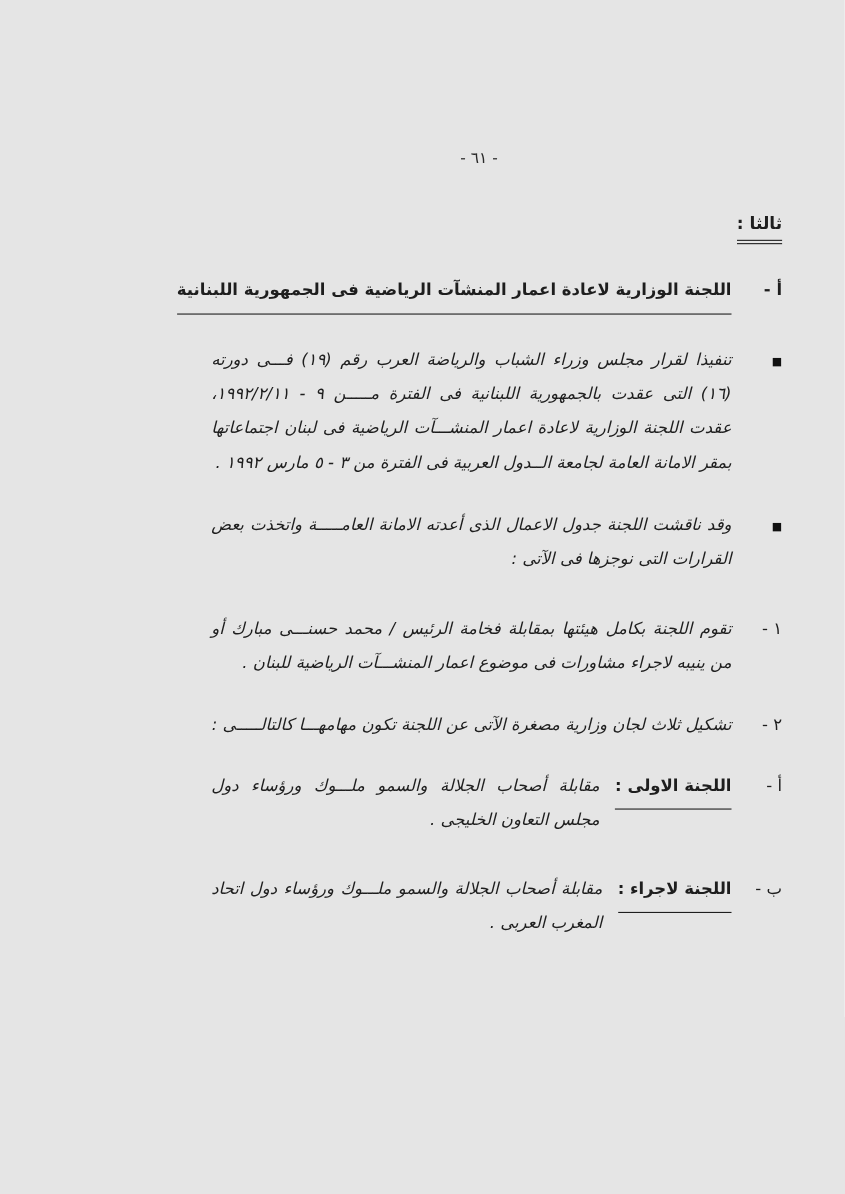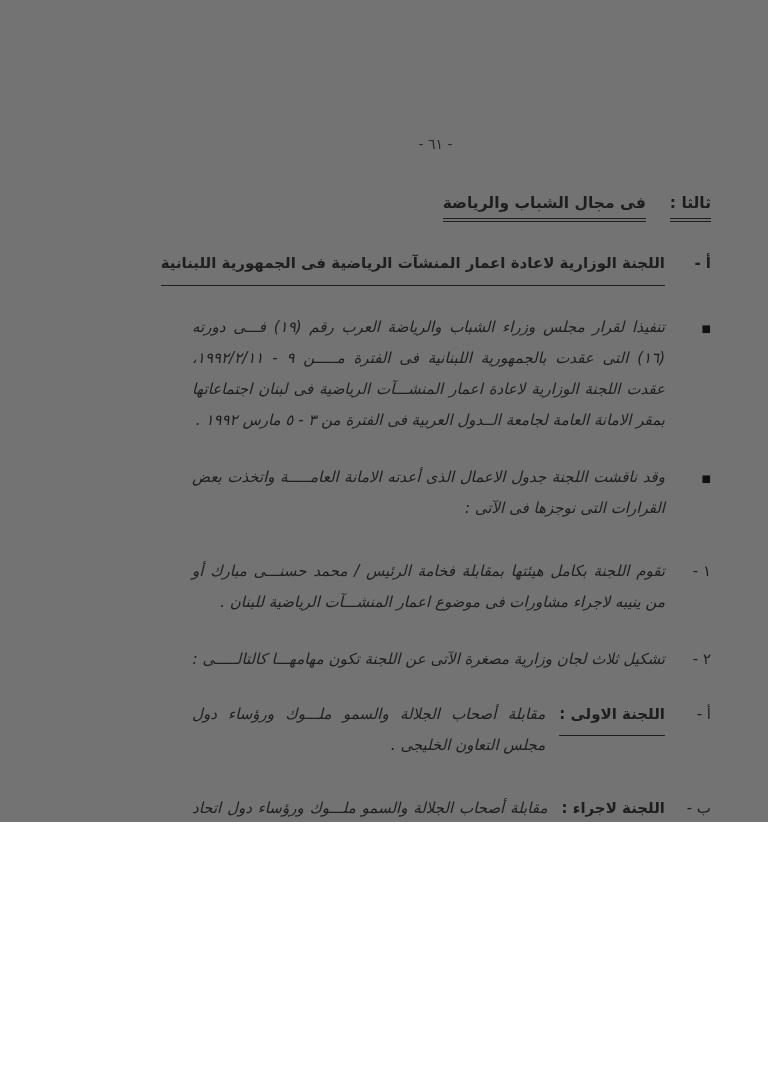--- a/index.html
+++ b/index.html
@@ -4,22 +4,22 @@
 <style>
   * { margin: 0; padding: 0; box-sizing: border-box; }
   html, body { width: 768px; height: 1085px; }
   body {
     background: #ffffff;
     font-family: "DejaVu Sans", sans-serif;
   }
   .scan-page {
     position: relative;
     width: 768px;
-    height: 822px;
-    background: #737373;
+    height: 1085px;
+    background: #e5e5e5;
     overflow: hidden;
     color: #1e1e1e;
   }
   .content {
     position: absolute;
     top: 0;
     right: 57px;
     left: 160px;
     direction: rtl;
   }
@@ -95,21 +95,20 @@
 </head>
 <body>
 
 <div class="scan-page">
   <div class="content">
 
     <div class="page-number">- ٦١ -</div>
 
     <div class="header-row">
       <span class="dbl-underline">ثالثا :</span>
-      <span class="dbl-underline">فى مجال الشباب والرياضة</span>
     </div>
 
 
     <div class="row section-a">
       <span class="marker-col">أ -</span>
       <span class="sec-title">اللجنة الوزارية لاعادة اعمار المنشآت الرياضية فى الجمهورية اللبنانية</span>
     </div>
 
     <div class="row bullet-1">
       <span class="marker-col"><span class="square-glyph">■</span></span>
@@ -133,17 +132,17 @@
 
     <div class="row sub-a">
       <span class="marker-col">أ -</span>
       <span class="label-col">اللجنة الاولى :</span>
       <span class="row-text">مقابلة أصحاب الجلالة والسمو ملـــوك ورؤساء دول مجلس التعاون الخليجى .</span>
     </div>
 
     <div class="row sub-b">
       <span class="marker-col">ب -</span>
       <span class="label-col">اللجنة لاجراء :</span>
-      <span class="row-text">مقابلة أصحاب الجلالة والسمو ملـــوك ورؤساء دول اتحاد تنفيذا العربى .</span>
+      <span class="row-text">مقابلة أصحاب الجلالة والسمو ملـــوك ورؤساء دول اتحاد المغرب العربى .</span>
     </div>
 
   </div>
 </div>
 
 </body></html>

